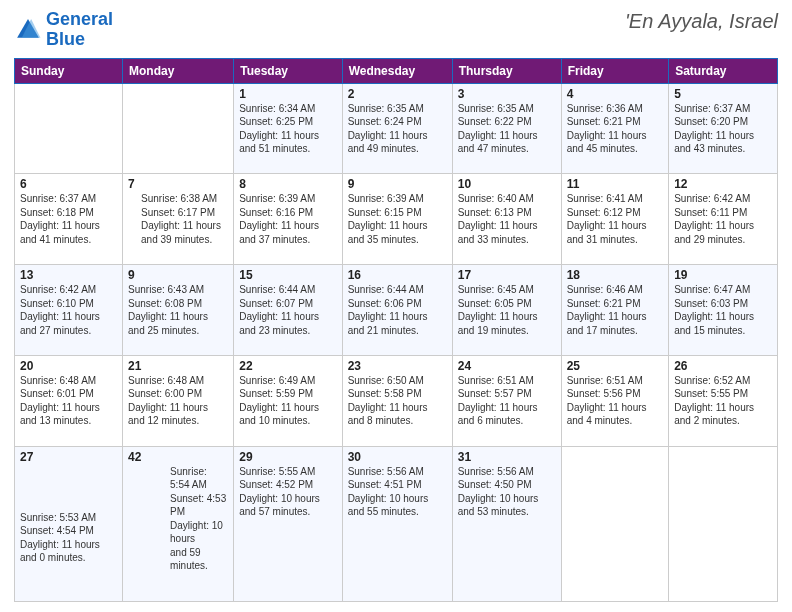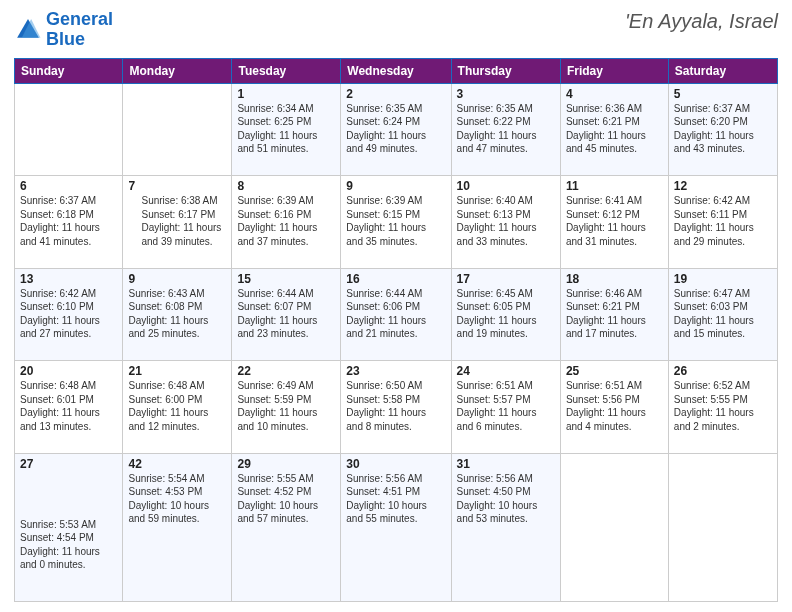--- a/index.html
+++ b/index.html
@@ -329,21 +329,21 @@
         <tr>
           <td>
             <span class="day-num">27</span>
             <div class="day-info" style="white-space: pre-line; margin-top: 47px;">Sunrise: 5:53 AM
 Sunset: 4:54 PM
 Daylight: 11 hours
 and 0 minutes.</div>
           </td>
           <td>
             <span class="day-num">42</span>
-            <div class="day-info" style="white-space: pre-line;">Sunrise: 5:54 AM
+            <div class="day-info" style="white-space: pre-line; margin-left: 42px;">Sunrise: 5:54 AM
 Sunset: 4:53 PM
 Daylight: 10 hours
 and 59 minutes.</div>
           </td>
           <td>
             <span class="day-num">29</span>
             <div class="day-info" style="white-space: pre-line;">Sunrise: 5:55 AM
 Sunset: 4:52 PM
 Daylight: 10 hours
 and 57 minutes.</div>

